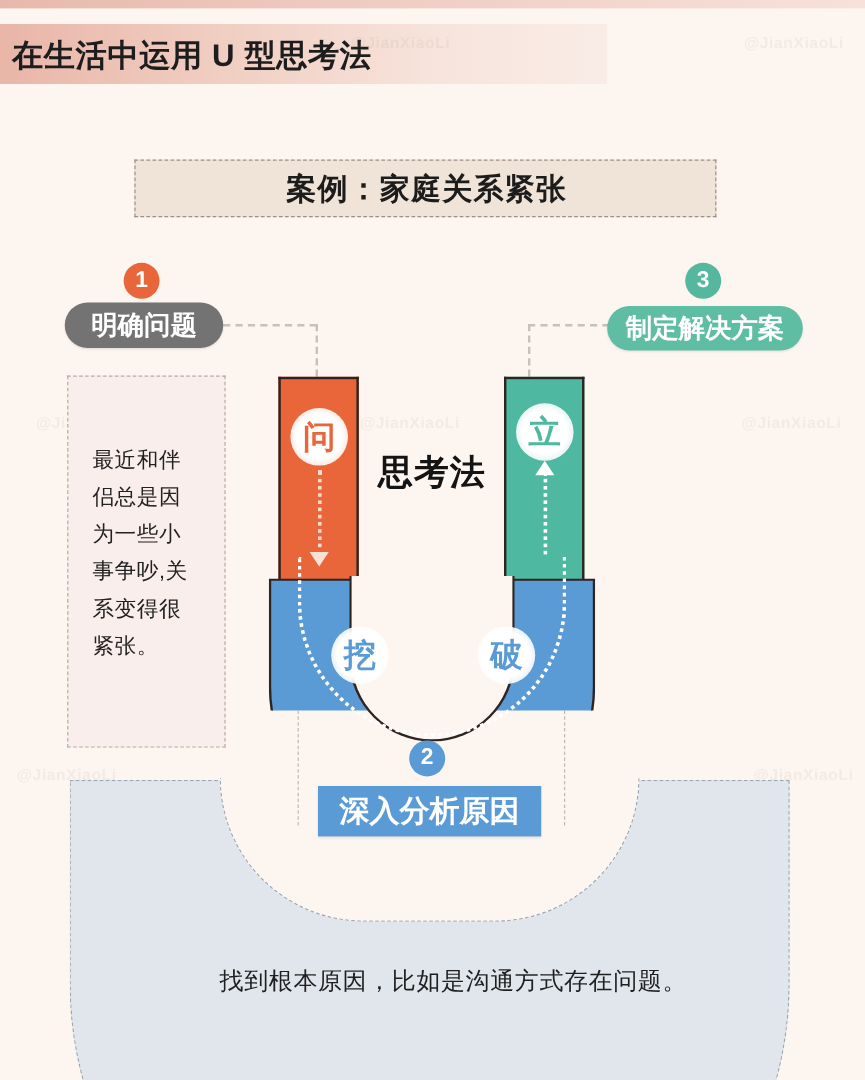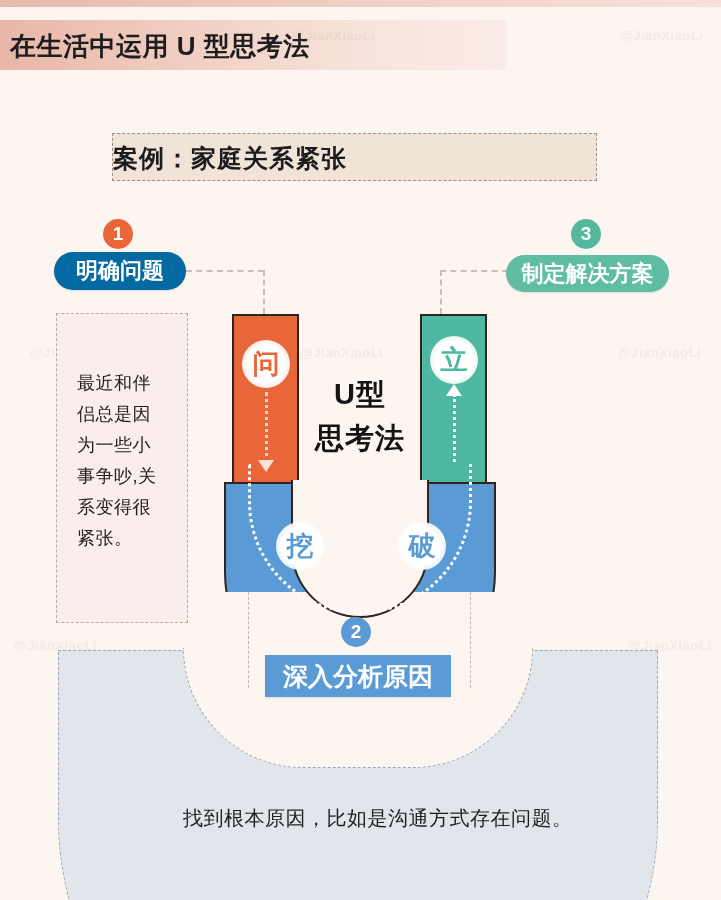--- a/index.html
+++ b/index.html
@@ -66,21 +66,21 @@
     width: 485px; height: 48px;
     background: #f0e3d8;
     border: 1px dashed #9d9088;
     box-sizing: border-box;
   }
   .case-text {
     position: absolute;
     left: 0; top: 0;
     width: 485px; height: 48px;
     line-height: 48px;
-    text-align: left;
+    text-align: center;
     font-size: 25px;
     font-weight: bold;
     color: #1c1c1c;
     letter-spacing: 1px;
   }
 
   
   .badge {
     position: absolute;
     width: 30px; height: 30px;
@@ -100,21 +100,21 @@
     border-radius: 22px;
     color: #ffffff;
     font-weight: bold;
     text-align: center;
     white-space: nowrap;
     box-shadow: 0 1px 2px rgba(0,0,0,0.10);
   }
   .pill-1 {
     left: 54px; top: 252px;
     width: 132px; height: 38px; line-height: 38px;
-    background: #0369a1;
+    background: #737373;
     font-size: 22px;
   }
   .pill-3 {
     left: 506px; top: 255px;
     width: 163px; height: 37px; line-height: 37px;
     background: #5fbda4;
     font-size: 22px;
   }
   .pill-2 {
     left: 265px; top: 655px;
@@ -386,21 +386,20 @@
     <div class="flow-down-head"></div>
     <div class="flow-up"></div>
     <div class="flow-up-head"></div>
 
     <div class="u-glyph glyph-wen">问</div>
     <div class="u-glyph glyph-li">立</div>
     <div class="u-glyph glyph-wa">挖</div>
     <div class="u-glyph glyph-po">破</div>
 
     <div class="u-center-text">
-      <div>U型</div>
       <div>思考法</div>
     </div>
   </div>
 
   <div class="bottom-panel"></div>
   <div class="bottom-notch"></div>
 
   <div class="guide-v guide-left"></div>
   <div class="guide-v guide-right"></div>
 

